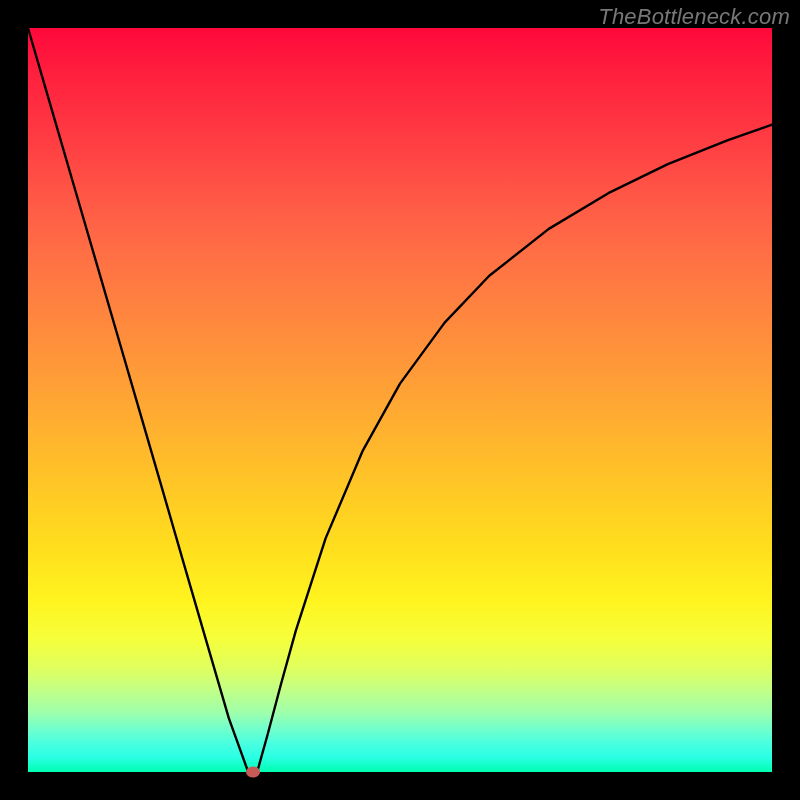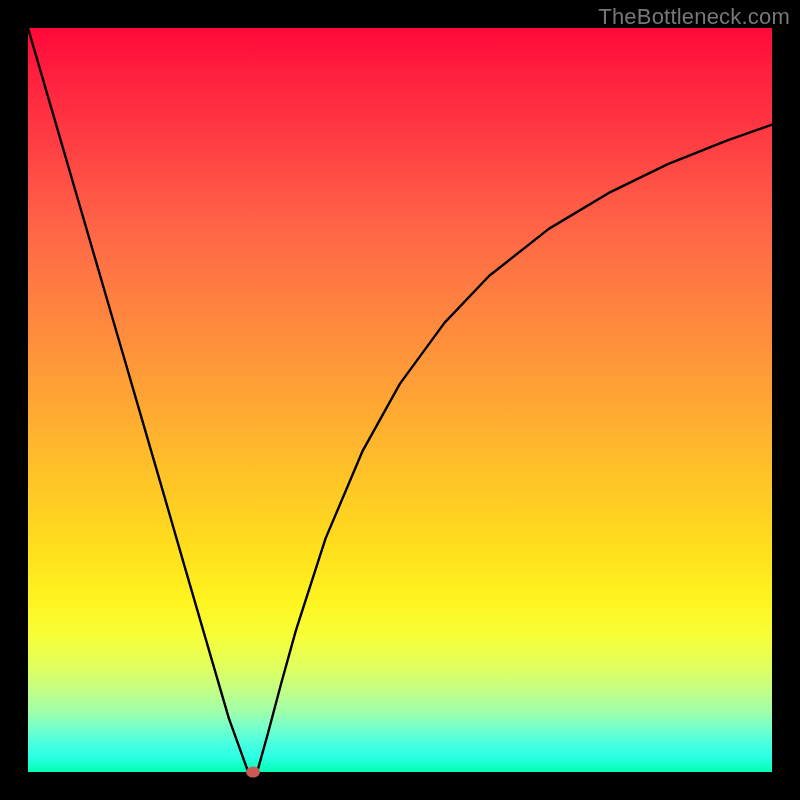--- a/index.html
+++ b/index.html
@@ -9,20 +9,21 @@
     height: 800px;
     background: #000;
     font-family: Arial, Helvetica, sans-serif;
     overflow: hidden;
   }
   .frame {
     position: absolute;
     left: 0; top: 0;
     width: 800px; height: 604px;
     background: #000;
+    font-style: italic;
   }
   .plot {
     position: absolute;
     left: 28px;
     top: 28px;
     width: 744px;
     height: 744px;
     
     background: linear-gradient(to bottom,
       #ff083a 0%,

